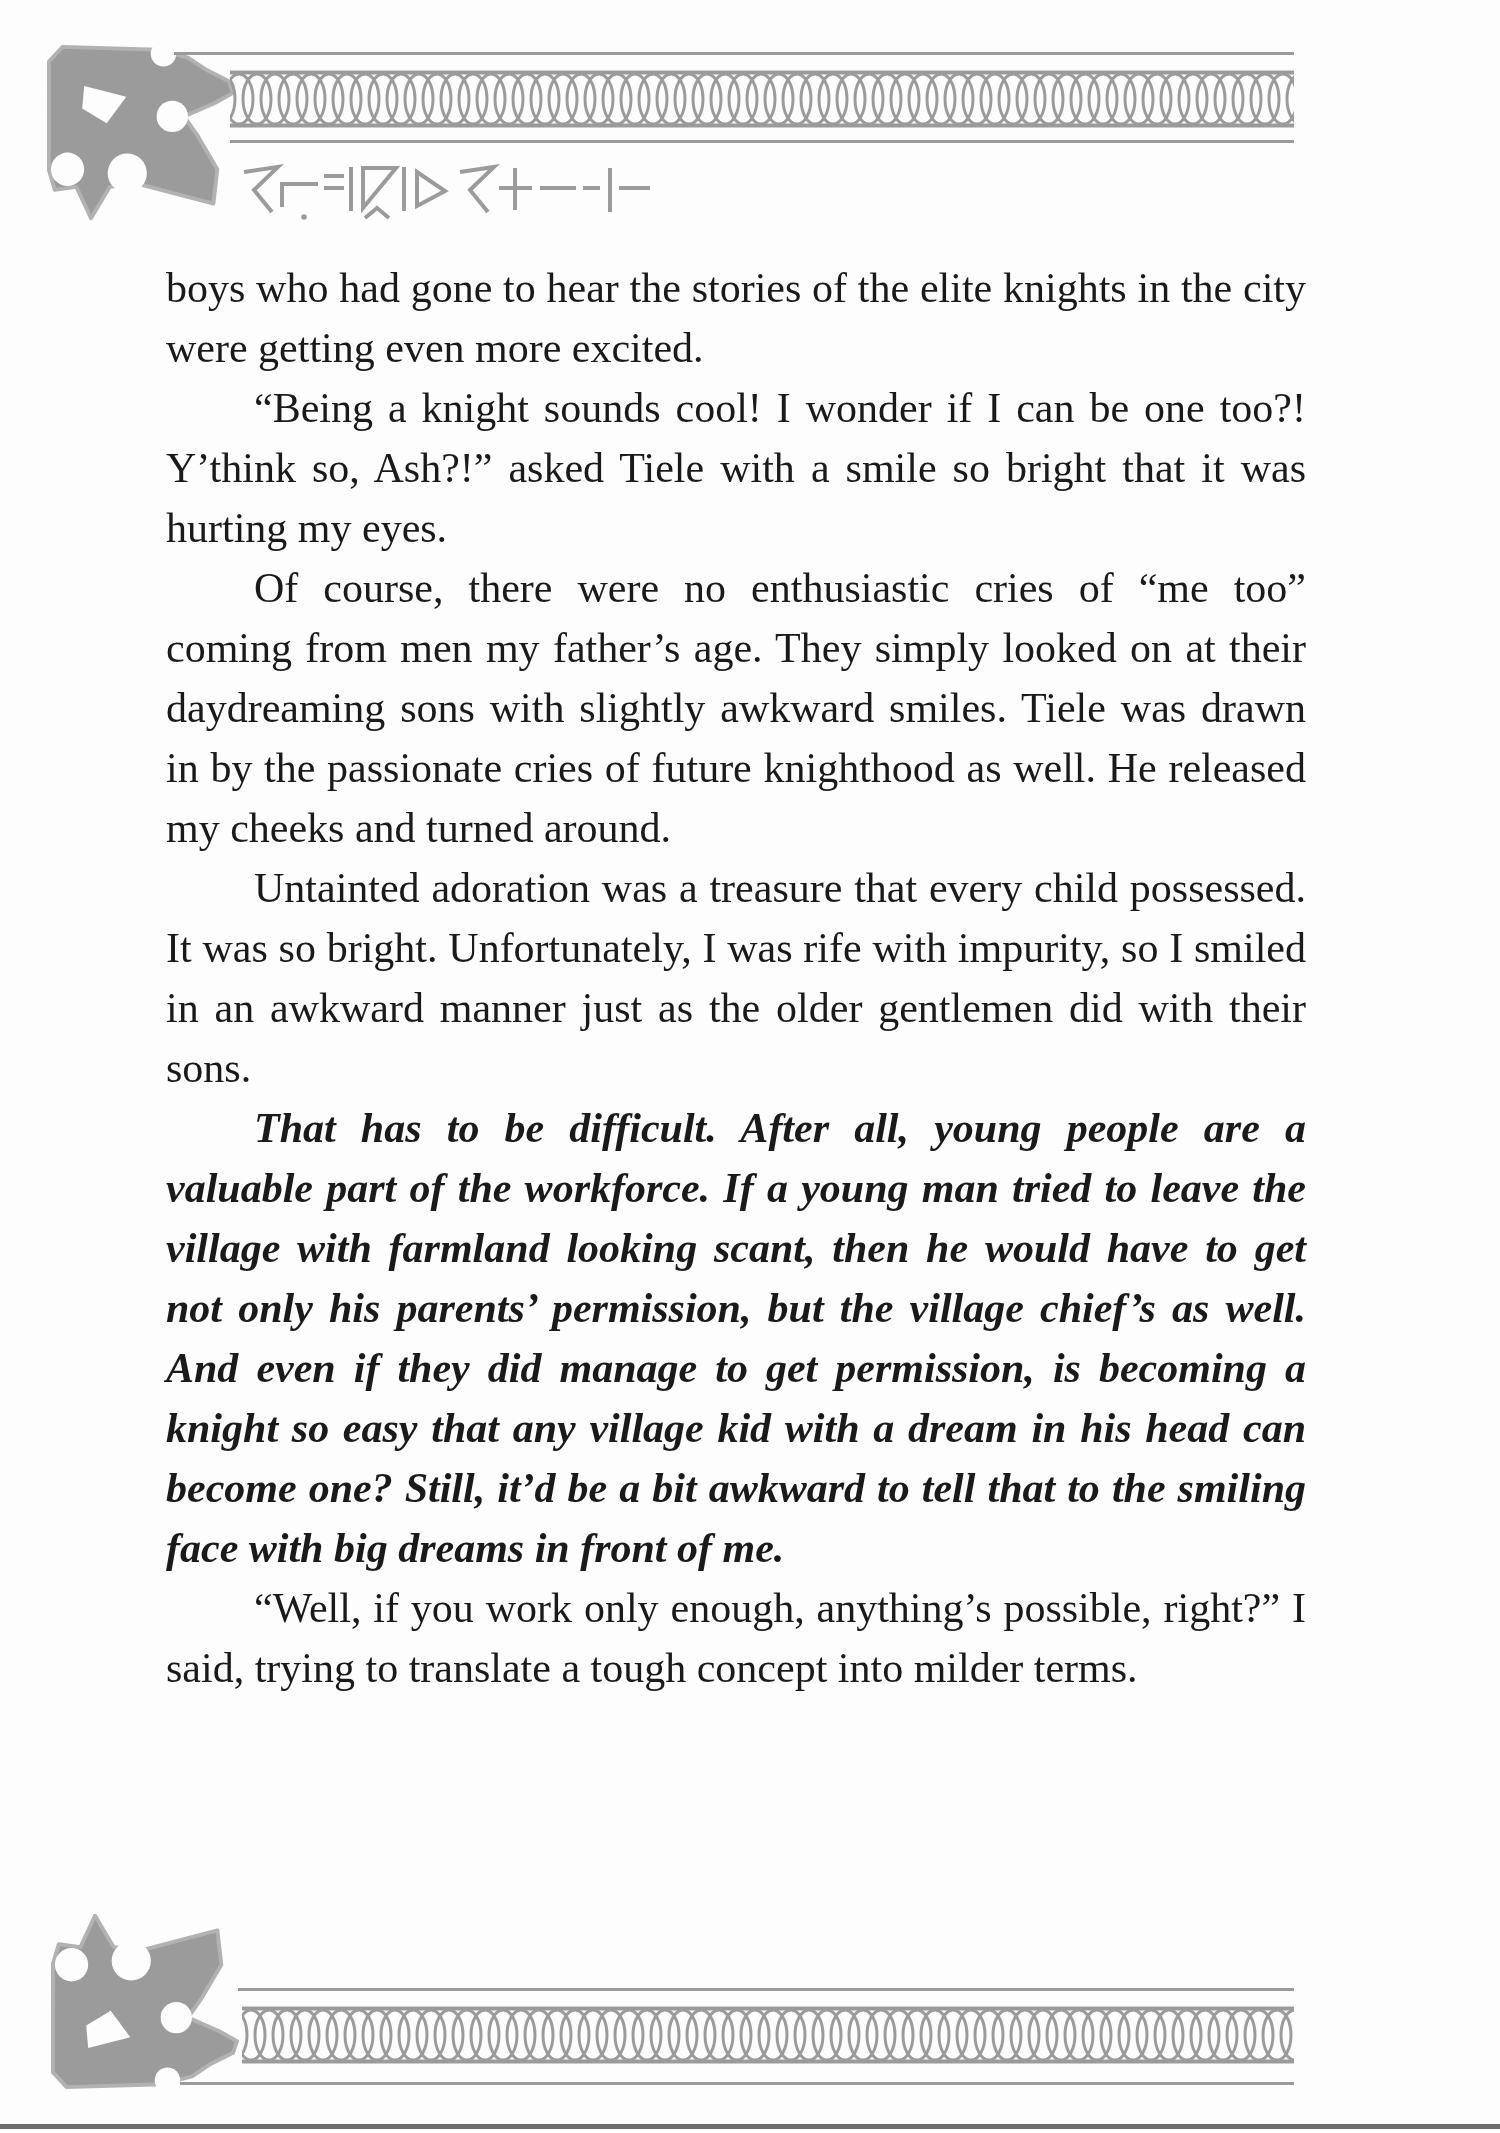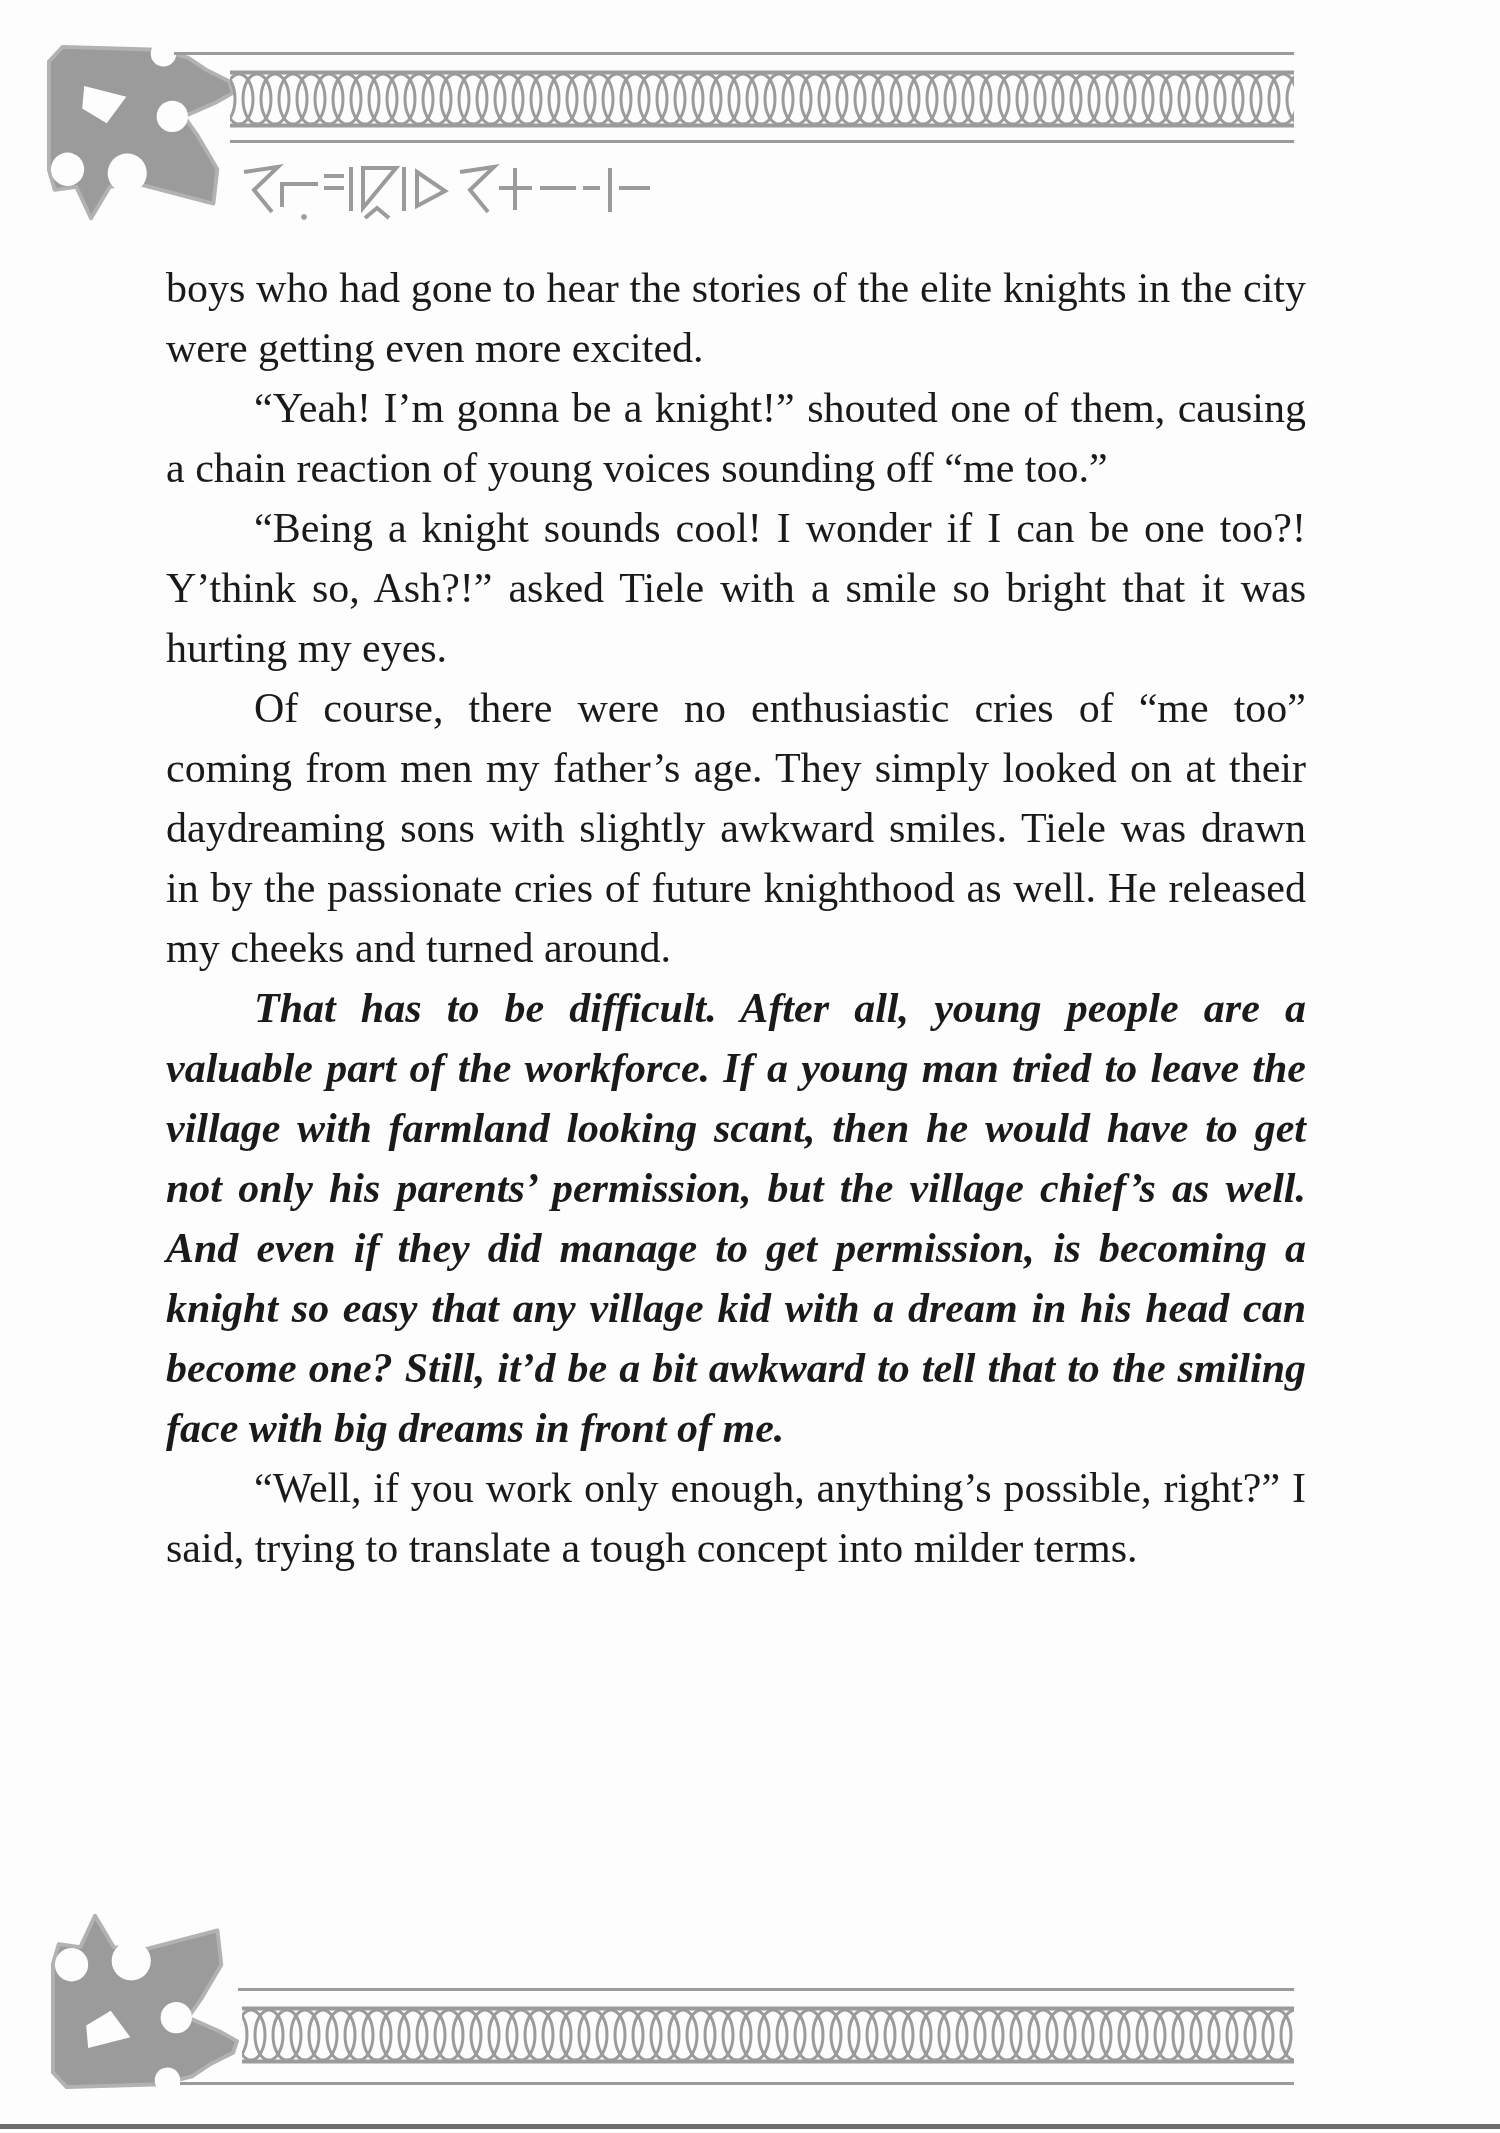--- a/index.html
+++ b/index.html
@@ -80,23 +80,23 @@
   <line x1="257" y1="28" x2="290" y2="28"></line>
   <line x1="273" y1="8" x2="273" y2="50"></line>
   <line x1="298" y1="28" x2="334" y2="28"></line>
   <line x1="341" y1="28" x2="358" y2="28"></line>
   <line x1="368" y1="8" x2="368" y2="52"></line>
   <line x1="377" y1="28" x2="408" y2="28"></line>
 </svg>
 
 <main class="page-text">
   <p class="">boys who had gone to hear the stories of the elite knights in the city were getting even more excited.</p>
-  <p class="indent">“Yeah! I’m gonna be a knight!” shouted one of them, causing a chain reaction of young voices sounding off “me too.”</p>
   <p class="indent">“Being a knight sounds cool! I wonder if I can be one too?! Y’think so, Ash?!” asked Tiele with a smile so bright that it was hurting my eyes.</p>
   <p class="indent">Of course, there were no enthusiastic cries of “me too” coming from men my father’s age. They simply looked on at their daydreaming sons with slightly awkward smiles. Tiele was drawn in by the passionate cries of future knighthood as well. He released my cheeks and turned around.</p>
+  <p class="indent">Untainted adoration was a treasure that every child possessed. It was so bright. Unfortunately, I was rife with impurity, so I smiled in an awkward manner just as the older gentlemen did with their sons.</p>
   <p class="indent italic">That has to be difficult. After all, young people are a valuable part of the workforce. If a young man tried to leave the village with farmland looking scant, then he would have to get not only his parents’ permission, but the village chief’s as well. And even if they did manage to get permission, is becoming a knight so easy that any village kid with a dream in his head can become one? Still, it’d be a bit awkward to tell that to the smiling face with big dreams in front of me.</p>
   <p class="indent">“Well, if you work only enough, anything’s possible, right?” I said, trying to translate a tough concept into milder terms.</p>
 </main>
 
 <svg class="crest crest-bottom" style="left:45px;top:1906px" width="196" height="186" viewBox="0 0 200 190">
   <use href="#crestShape"></use>
 </svg>
 
 <div class="rule" style="left:238px;top:1988px;width:1056px;height:3px"></div>
 

